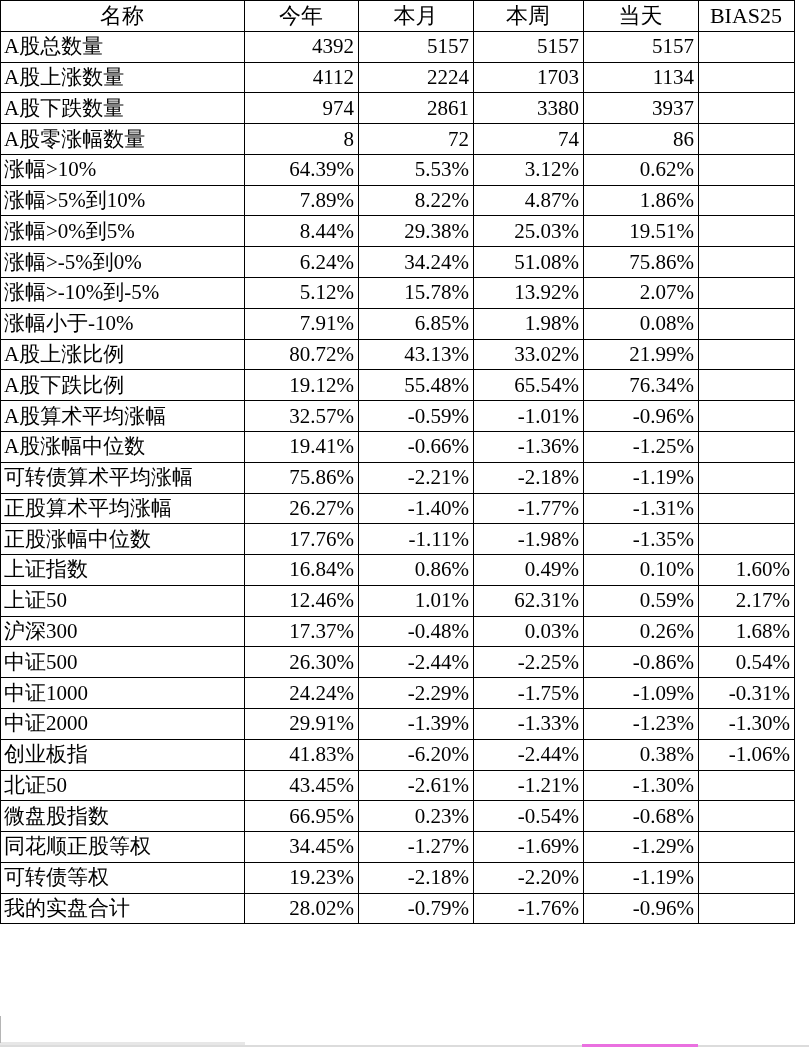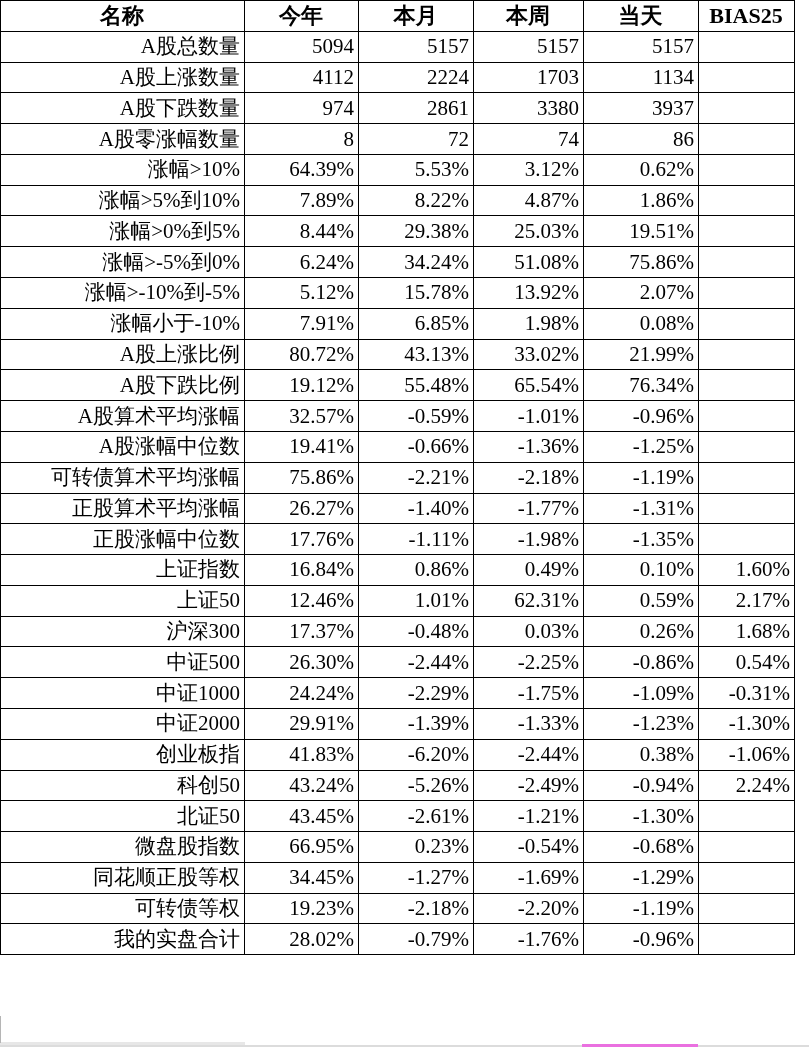--- a/index.html
+++ b/index.html
@@ -26,22 +26,22 @@
   table.sheet col.col-b{width:96px;}
   table.sheet tr{height:30.79px;}
   table.sheet th, table.sheet td{
     border:1px solid #000;
     padding:0 4px 0 3px;
     white-space:nowrap;
     overflow:hidden;
     font-weight:normal;
     line-height:29px;
   }
-  table.sheet th{text-align:center;font-size:22px;font-weight:bold;}
-  td.c-name{text-align:right;}
+  table.sheet th{text-align:center;font-size:22px;}
+  td.c-name{text-align:left;}
   td.c-num{text-align:right;padding-right:5px;font-variant-numeric:tabular-nums;}
   
   .bottom-track{
     position:absolute;left:0;top:1045px;width:809px;height:2px;
     background:#dcdcdc;
   }
   .bottom-pane-bar{
     position:absolute;left:0;top:1042px;width:245px;height:5px;
     background:#e7e7e7;
   }
@@ -72,21 +72,21 @@
         <th>今年</th>
         <th>本月</th>
         <th>本周</th>
         <th>当天</th>
         <th>BIAS25</th>
       </tr>
   </thead>
   <tbody>
       <tr>
         <td class="c-name">A股总数量</td>
-        <td class="c-num">5094</td>
+        <td class="c-num">4392</td>
         <td class="c-num">5157</td>
         <td class="c-num">5157</td>
         <td class="c-num">5157</td>
         <td class="c-num"></td>
       </tr>
       <tr>
         <td class="c-name">A股上涨数量</td>
         <td class="c-num">4112</td>
         <td class="c-num">2224</td>
         <td class="c-num">1703</td>
@@ -261,28 +261,20 @@
         <td class="c-num">-1.23%</td>
         <td class="c-num">-1.30%</td>
       </tr>
       <tr>
         <td class="c-name">创业板指</td>
         <td class="c-num">41.83%</td>
         <td class="c-num">-6.20%</td>
         <td class="c-num">-2.44%</td>
         <td class="c-num">0.38%</td>
         <td class="c-num">-1.06%</td>
-      </tr>
-      <tr>
-        <td class="c-name">科创50</td>
-        <td class="c-num">43.24%</td>
-        <td class="c-num">-5.26%</td>
-        <td class="c-num">-2.49%</td>
-        <td class="c-num">-0.94%</td>
-        <td class="c-num">2.24%</td>
       </tr>
       <tr>
         <td class="c-name">北证50</td>
         <td class="c-num">43.45%</td>
         <td class="c-num">-2.61%</td>
         <td class="c-num">-1.21%</td>
         <td class="c-num">-1.30%</td>
         <td class="c-num"></td>
       </tr>
       <tr>

